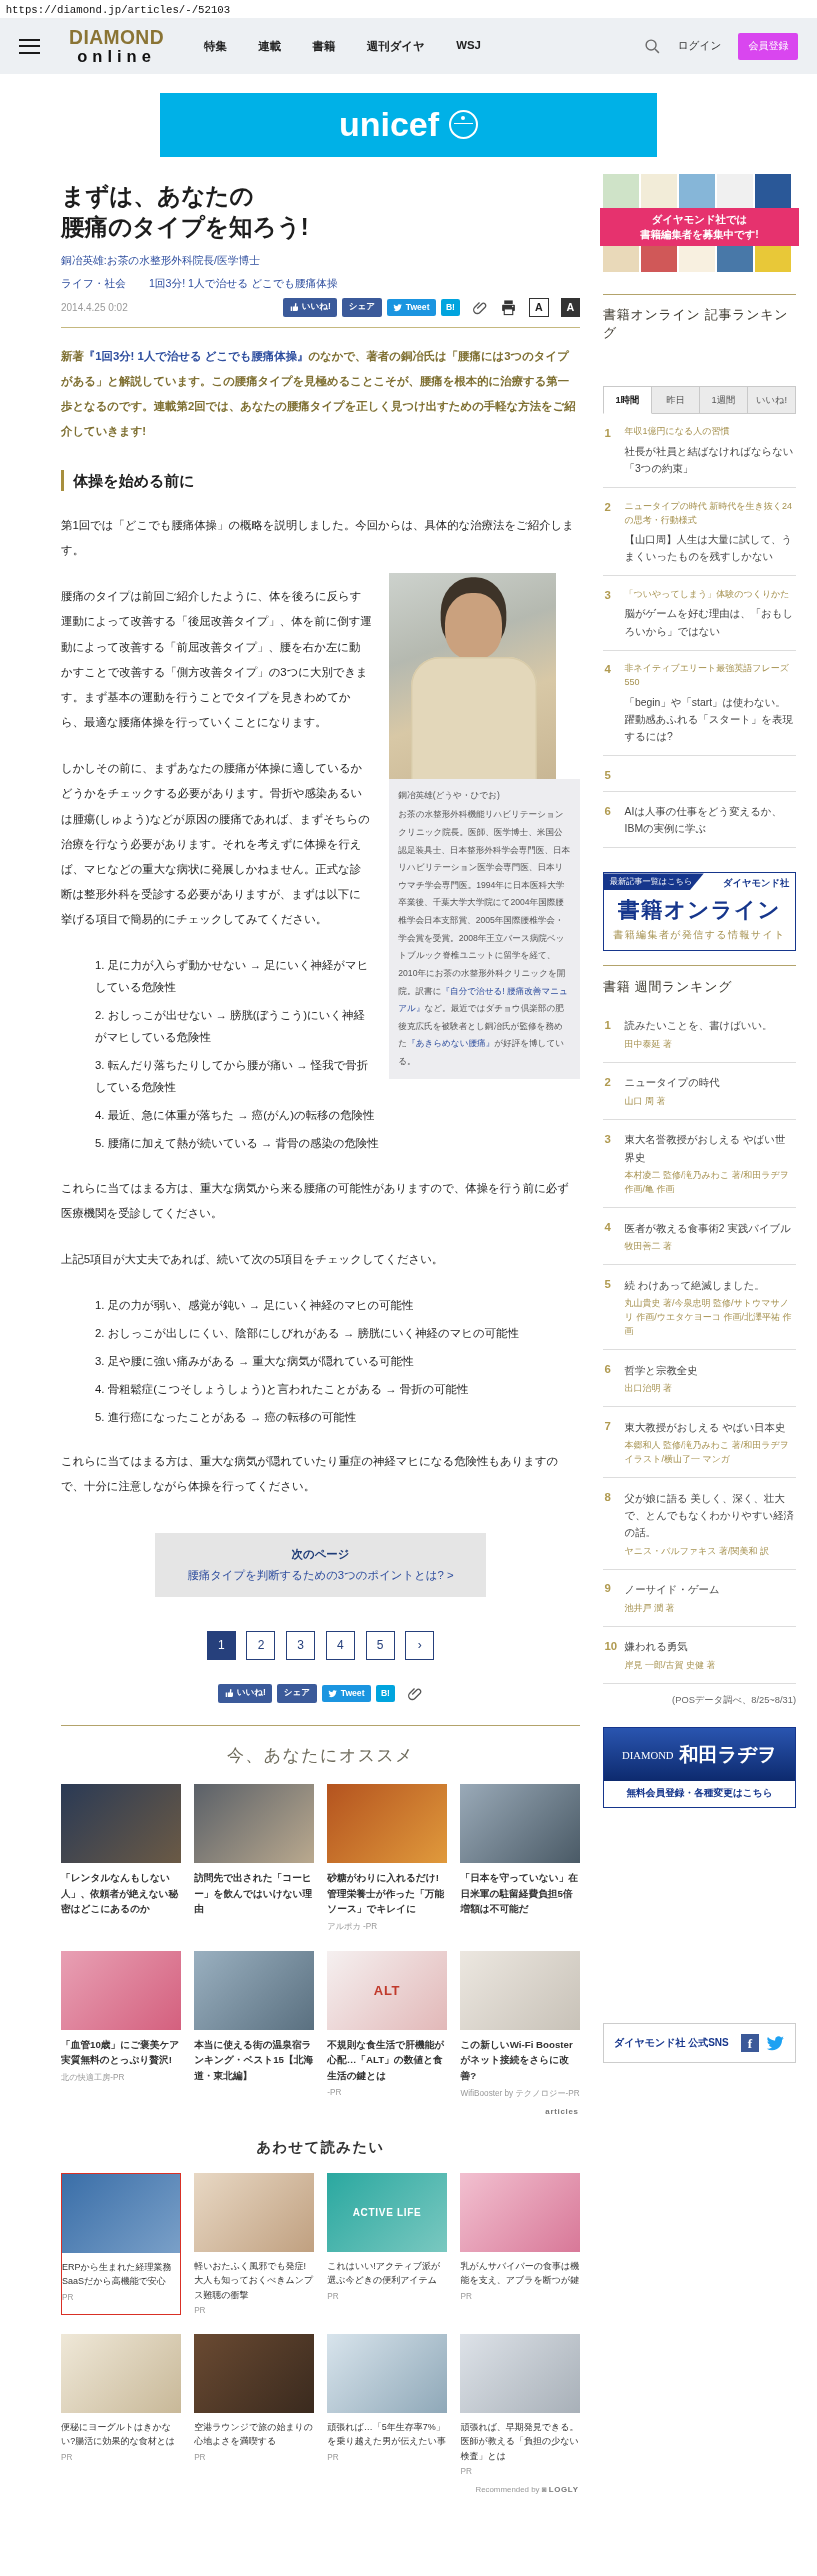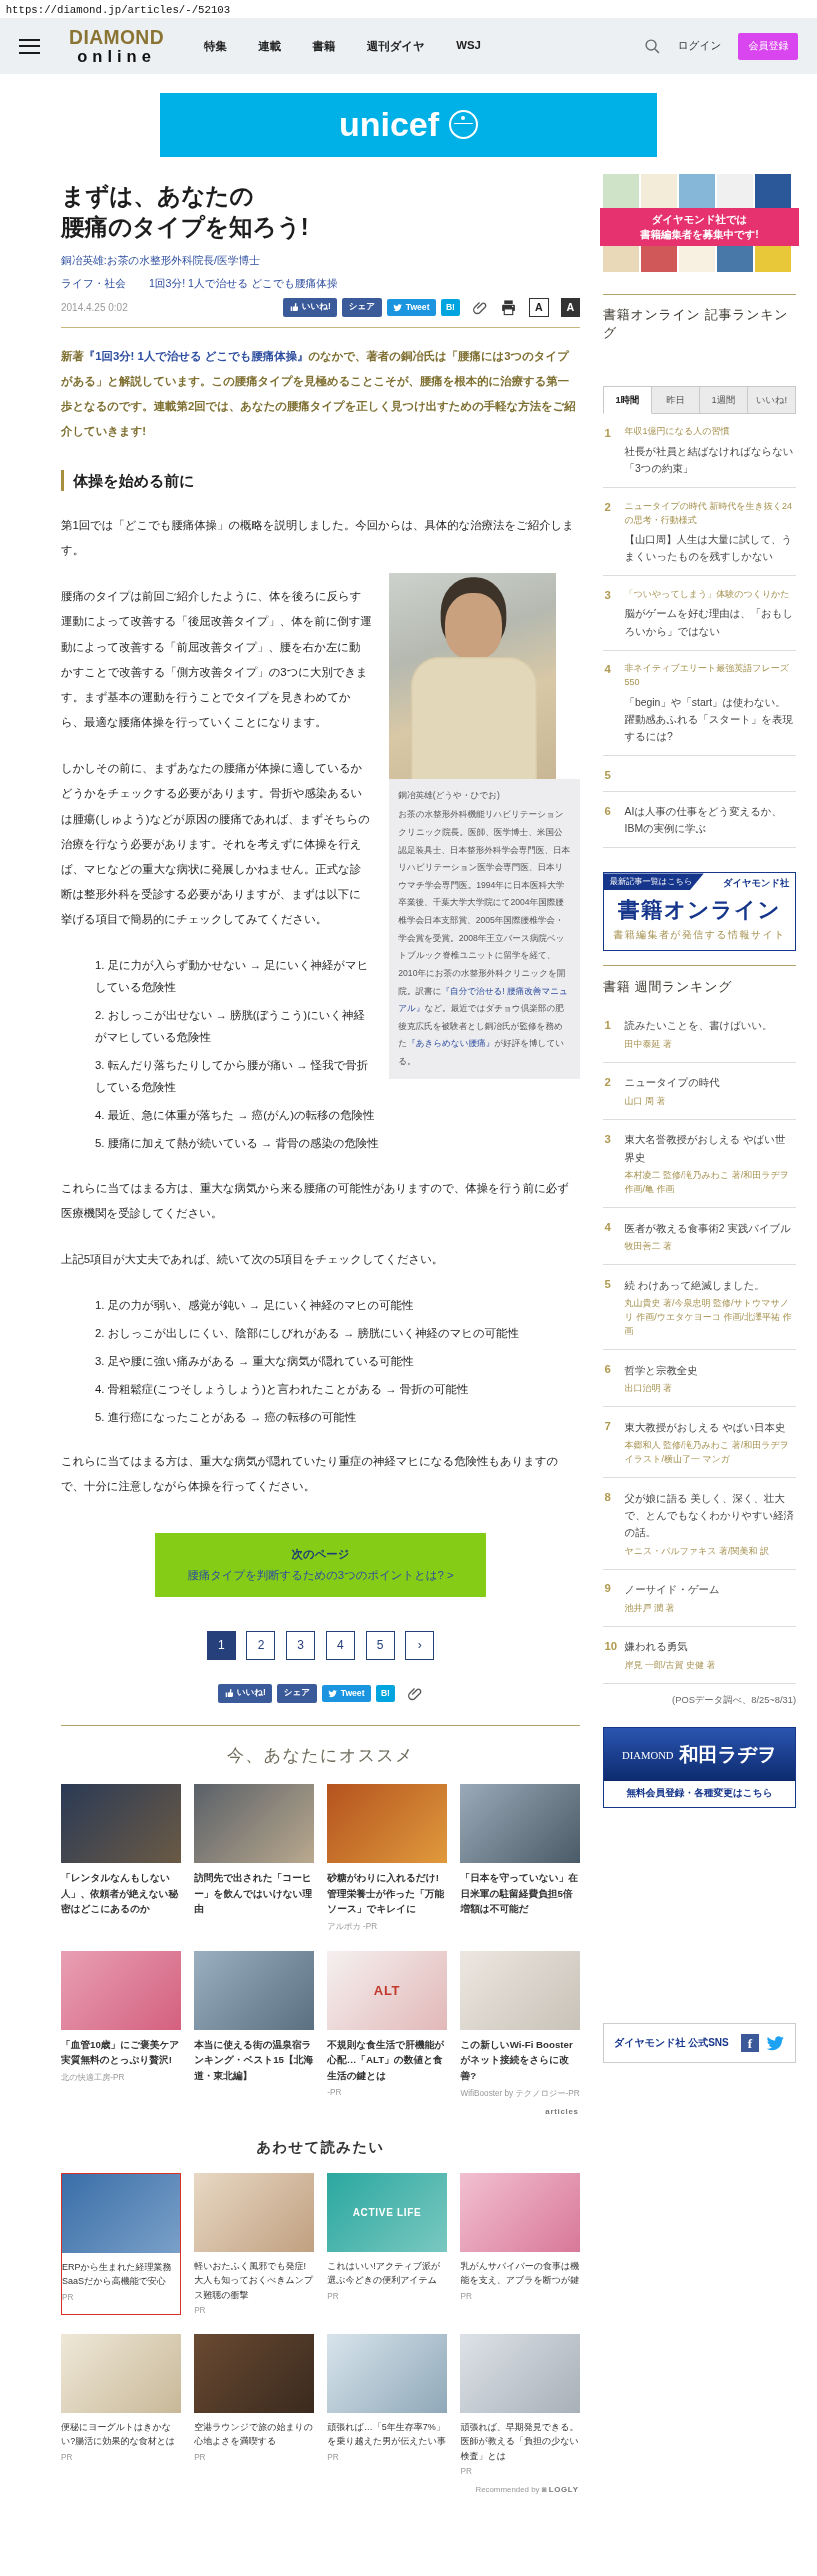--- a/index.html
+++ b/index.html
@@ -64,21 +64,21 @@
   .doctor-photo { width: 167px; height: 206px; background: linear-gradient(160deg, #cfd4cf 0%, #b9bdb4 30%, #d9c9a8 55%, #c9b astonishing 0); background: linear-gradient(160deg, #cfd4cf 0%, #b5b9b0 35%, #d8c8a6 60%, #cbb econom 0); background: linear-gradient(160deg,#cdd2cd,#b5b9b0 35%,#d8c8a6 62%,#c8b694); position: relative; overflow: hidden; }
   .doctor-photo:before { content: ""; position: absolute; left: 56px; top: 20px; width: 57px; height: 66px; border-radius: 46% 46% 42% 42%; background: #caa17e; box-shadow: 0 -11.4px 0 4.3px #3d3328; }
   .doctor-photo:after { content: ""; position: absolute; left: 21.5px; top: 84px; width: 126px; height: 136px; border-radius: 29px 29px 0 0; background: #e3d7ba; box-shadow: inset 0 0 0 1.4px #d8cba9; }
   .caption-box { background: #ededf0; padding: 8.6px 9.3px; font-size: 8.6px; line-height: 2.05; color: #555; }
   .caption-box a { color: #2d4d9e; }
   .caption-name { margin-bottom: 1.4px; }
 
   .checklist { margin: 21.5px 0 0 34px; font-size: 11.4px; line-height: 1.95; color: #1f1f1f; }
   .checklist > div { margin: 5.7px 0; }
 
-  .nextpage-box { background: #84cc16; width: 331px; margin: 33px auto 0; padding: 14.3px 8.6px; text-align: center; }
+  .nextpage-box { background: #e5e5e5; width: 331px; margin: 33px auto 0; padding: 14.3px 8.6px; text-align: center; }
   .nextpage-box .np-label { color: #1e3c78; font-weight: bold; font-size: 11.4px; }
   .nextpage-box a { display: inline-block; margin-top: 5.7px; color: #2d4d9e; font-size: 11.4px; }
 
   .pagination { display: flex; justify-content: center; gap: 10.7px; margin: 34px 0 0; }
   .page-btn { width: 29px; height: 29px; border: 0.7px solid #26407c; color: #26407c; display: flex; align-items: center; justify-content: center; font-size: 12px; cursor: pointer; background: #fff; }
   .page-btn.active { background: #26407c; color: #fff; }
 
   .sect-rule { border: 0; border-top: 0.7px solid #b3a36b; margin: 21.5px 0 0; }
   .rec-h { text-align: center; font-size: 17px; font-weight: normal; color: #6d6a5a; margin: 18.6px 0 17px; letter-spacing: 1.4px; }
   .cards { display: grid; grid-template-columns: repeat(4, 1fr); gap: 18.6px 13.6px; }

